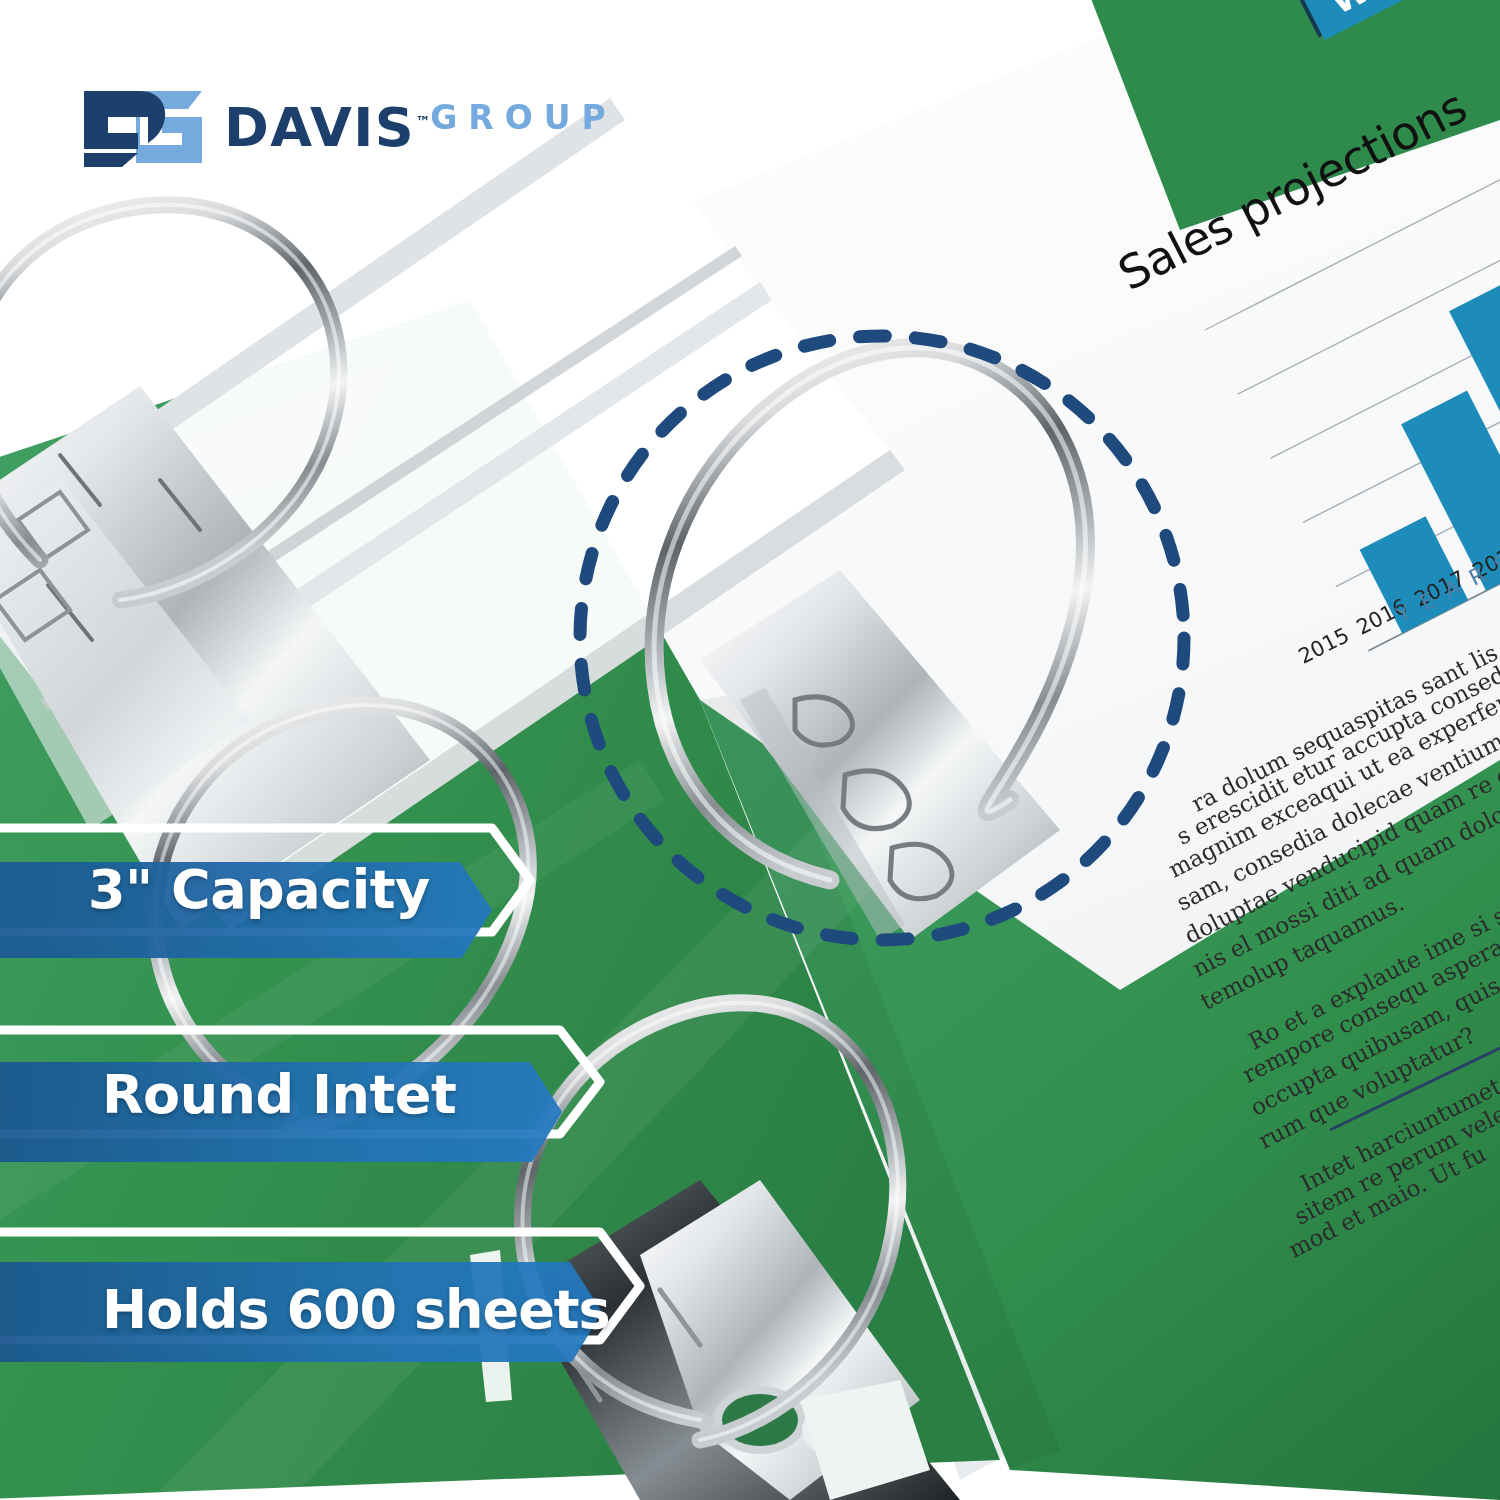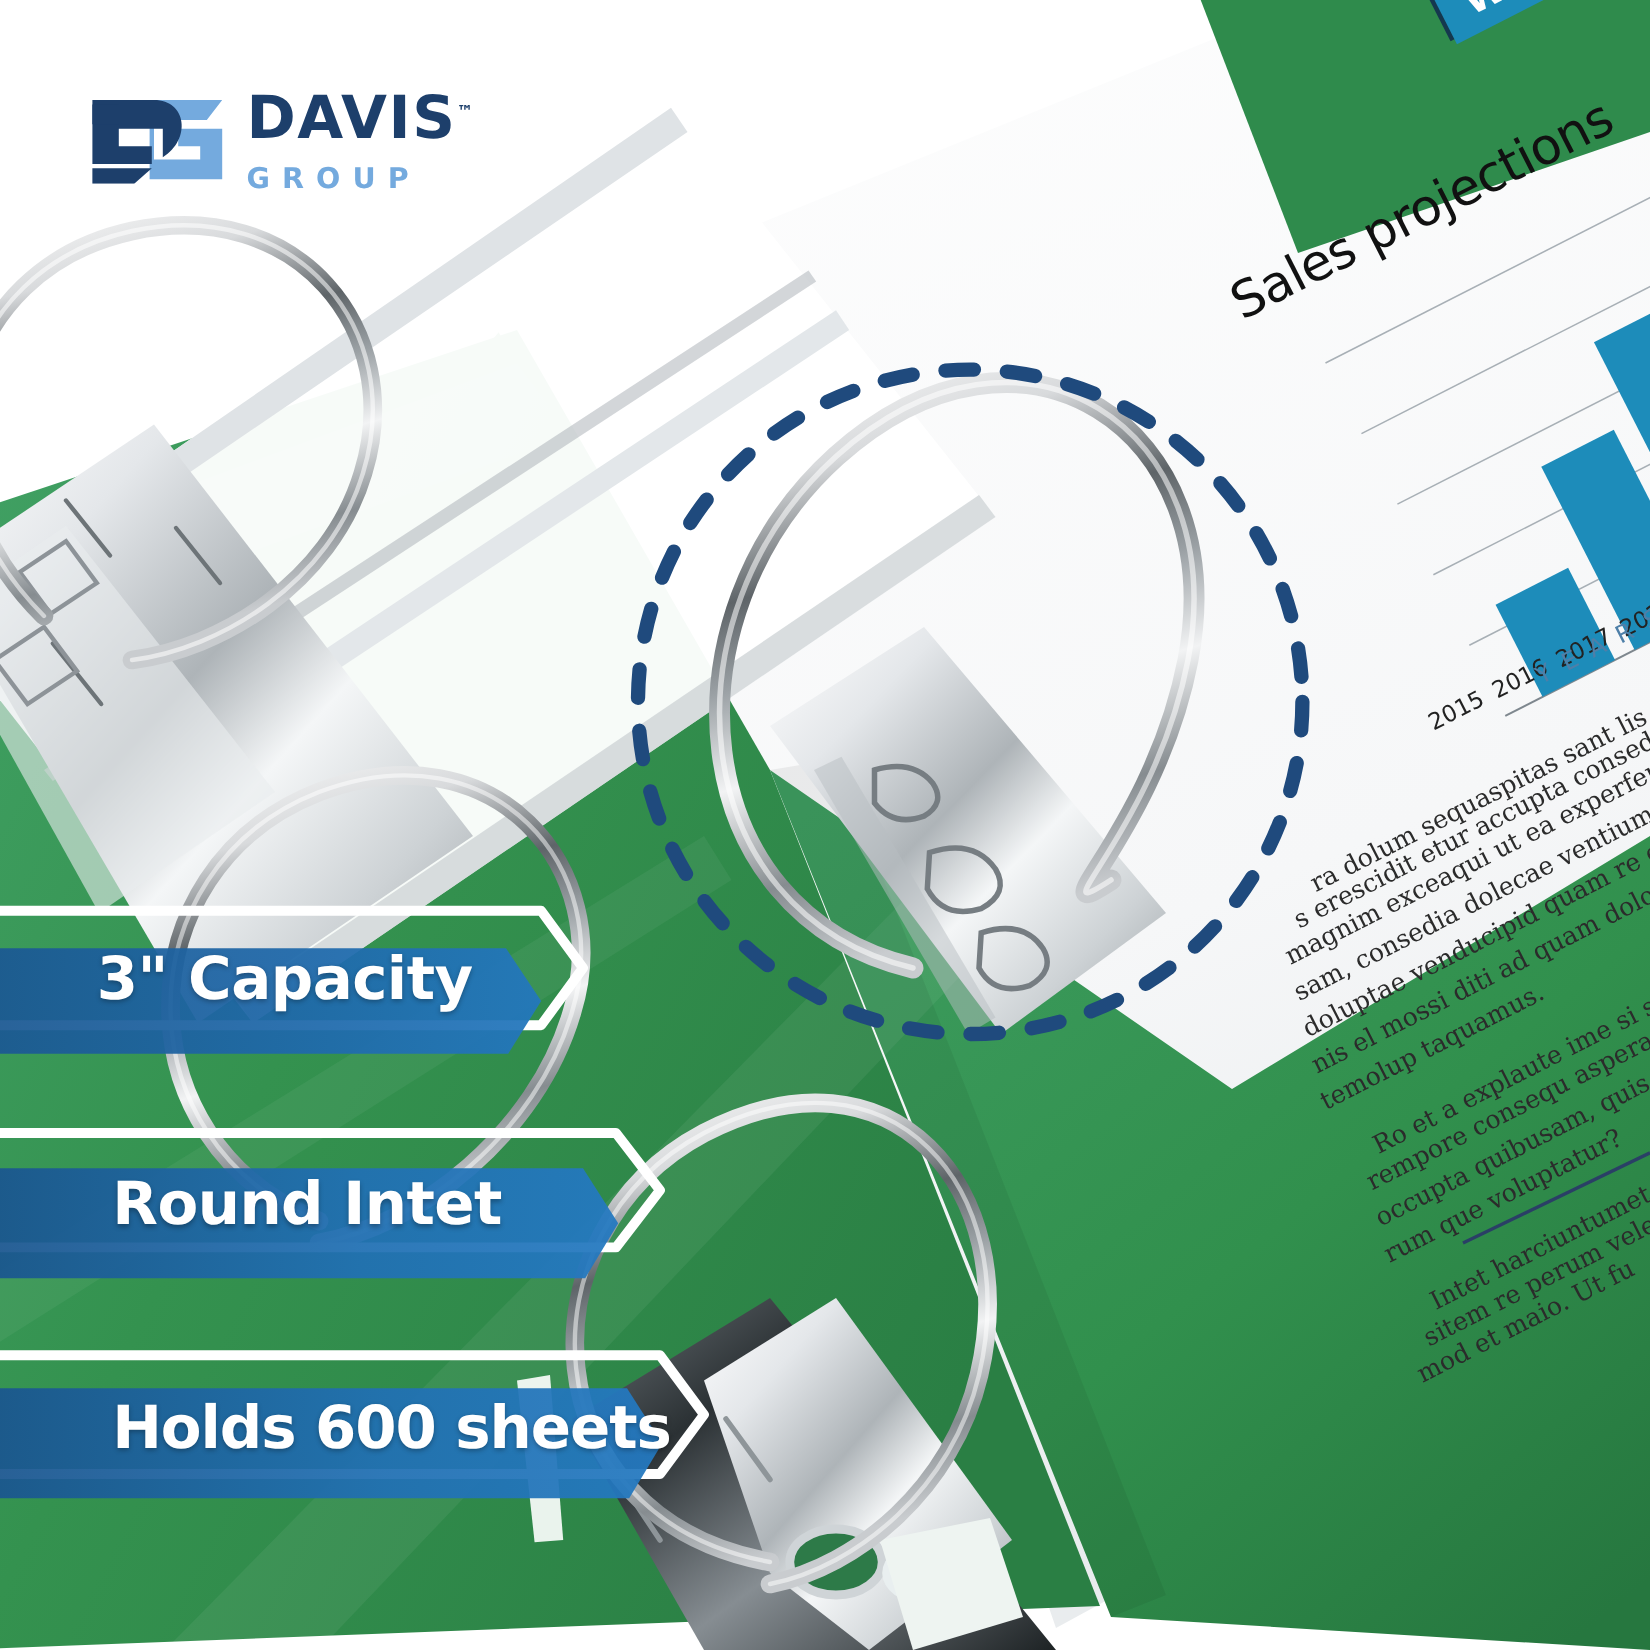--- a/index.html
+++ b/index.html
@@ -24,46 +24,46 @@
     top: 72px;
     width: 400px;
     height: 110px;
     display: flex;
     align-items: center;
     gap: 18px;
   }
   #logo-mark { width: 128px; height: 80px; flex: none; }
   #logo-words {
     display: flex;
-    flex-direction: column;
+    flex-direction: row;
     justify-content: center;
     line-height: 1;
     padding-top: 2px;
   }
   #logo-davis {
     font-size: 54px;
     font-weight: bold;
     letter-spacing: 1.5px;
     color: #1d3f6b;
     position: relative;
     font-family: "DejaVu Sans", sans-serif;
   }
   #logo-tm {
     font-size: 15px;
     vertical-align: super;
     color: #1d3f6b;
     letter-spacing: 0;
     font-weight: bold;
   }
   #logo-group {
-    font-size: 26px;
+    font-size: 33px;
     font-weight: bold;
     letter-spacing: 11px;
     color: #74aade;
-    margin-top: 16px;
+    margin-top: 0;
     font-family: "DejaVu Sans", sans-serif;
   }
 
   
   .badge {
     position: absolute;
     display: flex;
     align-items: center;
   }
   .badge-label {
@@ -143,21 +143,21 @@
     white-space: nowrap;
   }
   .body-line {
     position: absolute;
     font-family: "DejaVu Serif", serif;
     font-size: 22px;
     color: #2b2b2b;
     transform-origin: left center;
     white-space: nowrap;
   }
-  #badge-sheets .badge-label { letter-spacing: -1px; }
+  #badge-sheets .badge-label { letter-spacing: -1px; margin-top: 12px; }
 </style>
 </head>
 <body>
 
 <div id="stage">
 
   <svg class="layer" viewBox="0 0 1500 1500" xmlns="http://www.w3.org/2000/svg">
     <defs>
       <linearGradient id="gGreenTop" x1="0" y1="0" x2="1" y2="1">
         <stop offset="0" stop-color="#3a9b5d"></stop>

